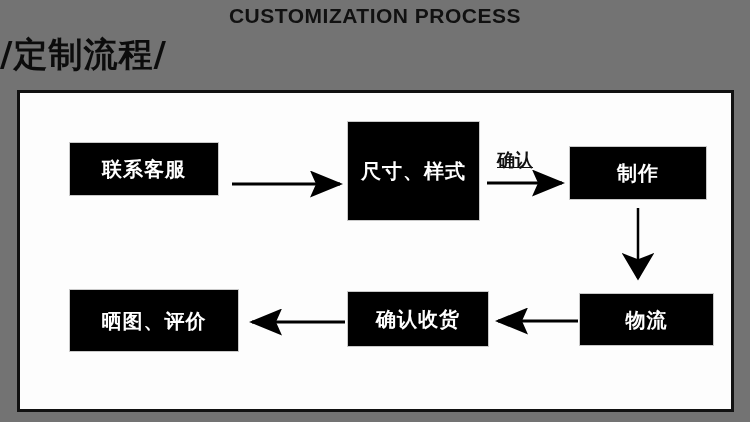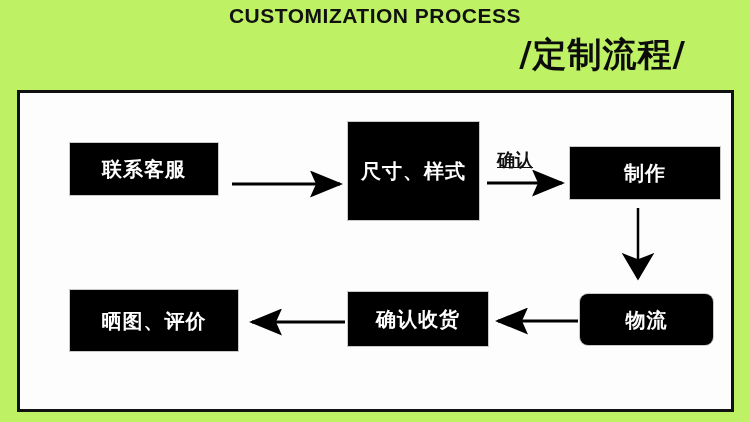--- a/index.html
+++ b/index.html
@@ -5,21 +5,21 @@
 <style>
   html, body {
     margin: 0;
     padding: 0;
     background: #ffffff;
   }
   #canvas {
     position: relative;
     width: 750px;
     height: 422px;
-    background: #bef264;
+    background: #737373;
     overflow: hidden;
     font-family: "Liberation Sans", "DejaVu Sans", sans-serif;
   }
 
   
   .title-en {
     position: absolute;
     left: 0;
     top: 4px;
     width: 750px;
@@ -29,21 +29,21 @@
     font-weight: 600;
     letter-spacing: 0.5px;
     color: #111111;
     white-space: nowrap;
   }
   .title-cn {
     position: absolute;
     left: 0;
     top: 32px;
     width: 686px;
-    text-align: right;
+    text-align: left;
     font-family: "DejaVu Sans", "Liberation Sans", sans-serif;
     font-size: 34px;
     font-weight: 700;
     letter-spacing: 1px;
     color: #0c0c0c;
     white-space: nowrap;
   }
 
   
   .frame {
@@ -70,22 +70,22 @@
     font-weight: 700;
     font-size: 20px;
     letter-spacing: 1px;
     text-align: center;
     line-height: 1.1;
     box-shadow: 0 0 0 1px #c9c9c9;
   }
 
   #node-contact   { left: 70px;  top: 143px; width: 148px; height: 52px; }
   #node-spec      { left: 348px; top: 122px; width: 131px; height: 98px; }
-  #node-produce   { left: 570px; top: 147px; width: 150px; height: 52px; }
-  #node-logistics { left: 580px; top: 294px; width: 133px; height: 51px; border-radius: 8px; }
+  #node-produce   { left: 570px; top: 147px; width: 136px; height: 52px; }
+  #node-logistics { left: 580px; top: 294px; width: 133px; height: 51px; }
   #node-receipt   { left: 348px; top: 292px; width: 140px; height: 54px; }
   #node-review    { left: 70px;  top: 290px; width: 168px; height: 61px; }
 
   
   .arrow-label {
     position: absolute;
     font-family: "DejaVu Sans", "Liberation Sans", sans-serif;
     font-size: 18px;
     font-weight: 600;
     color: #111111;

